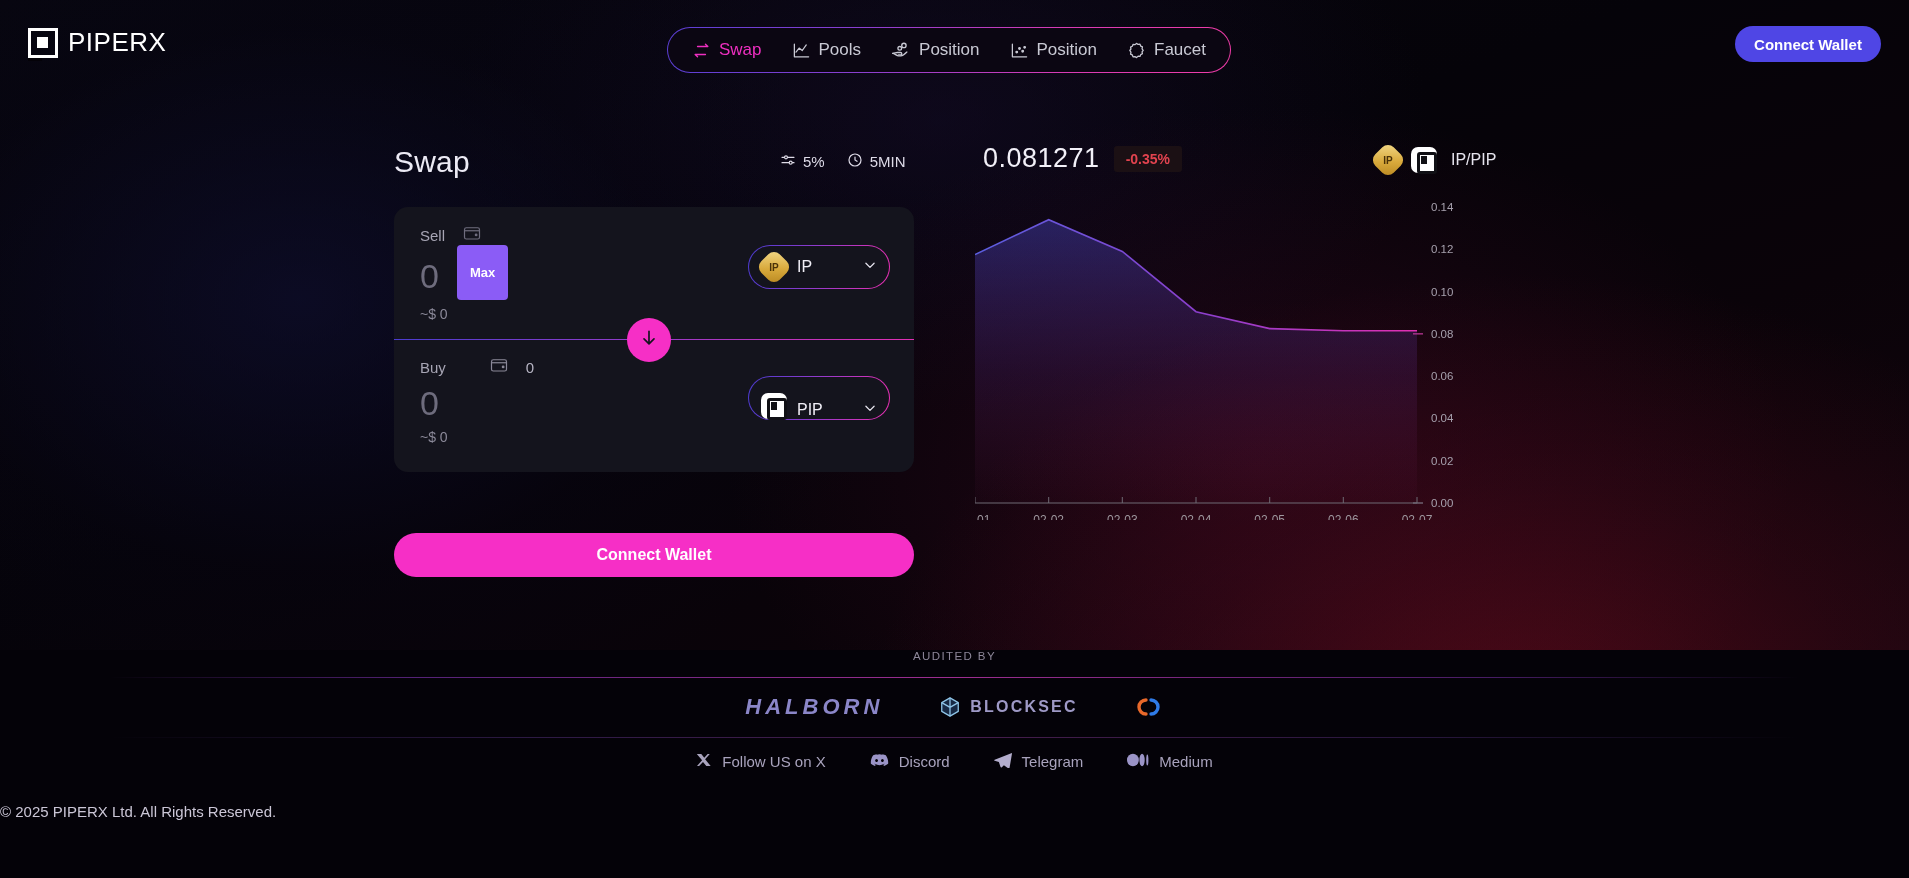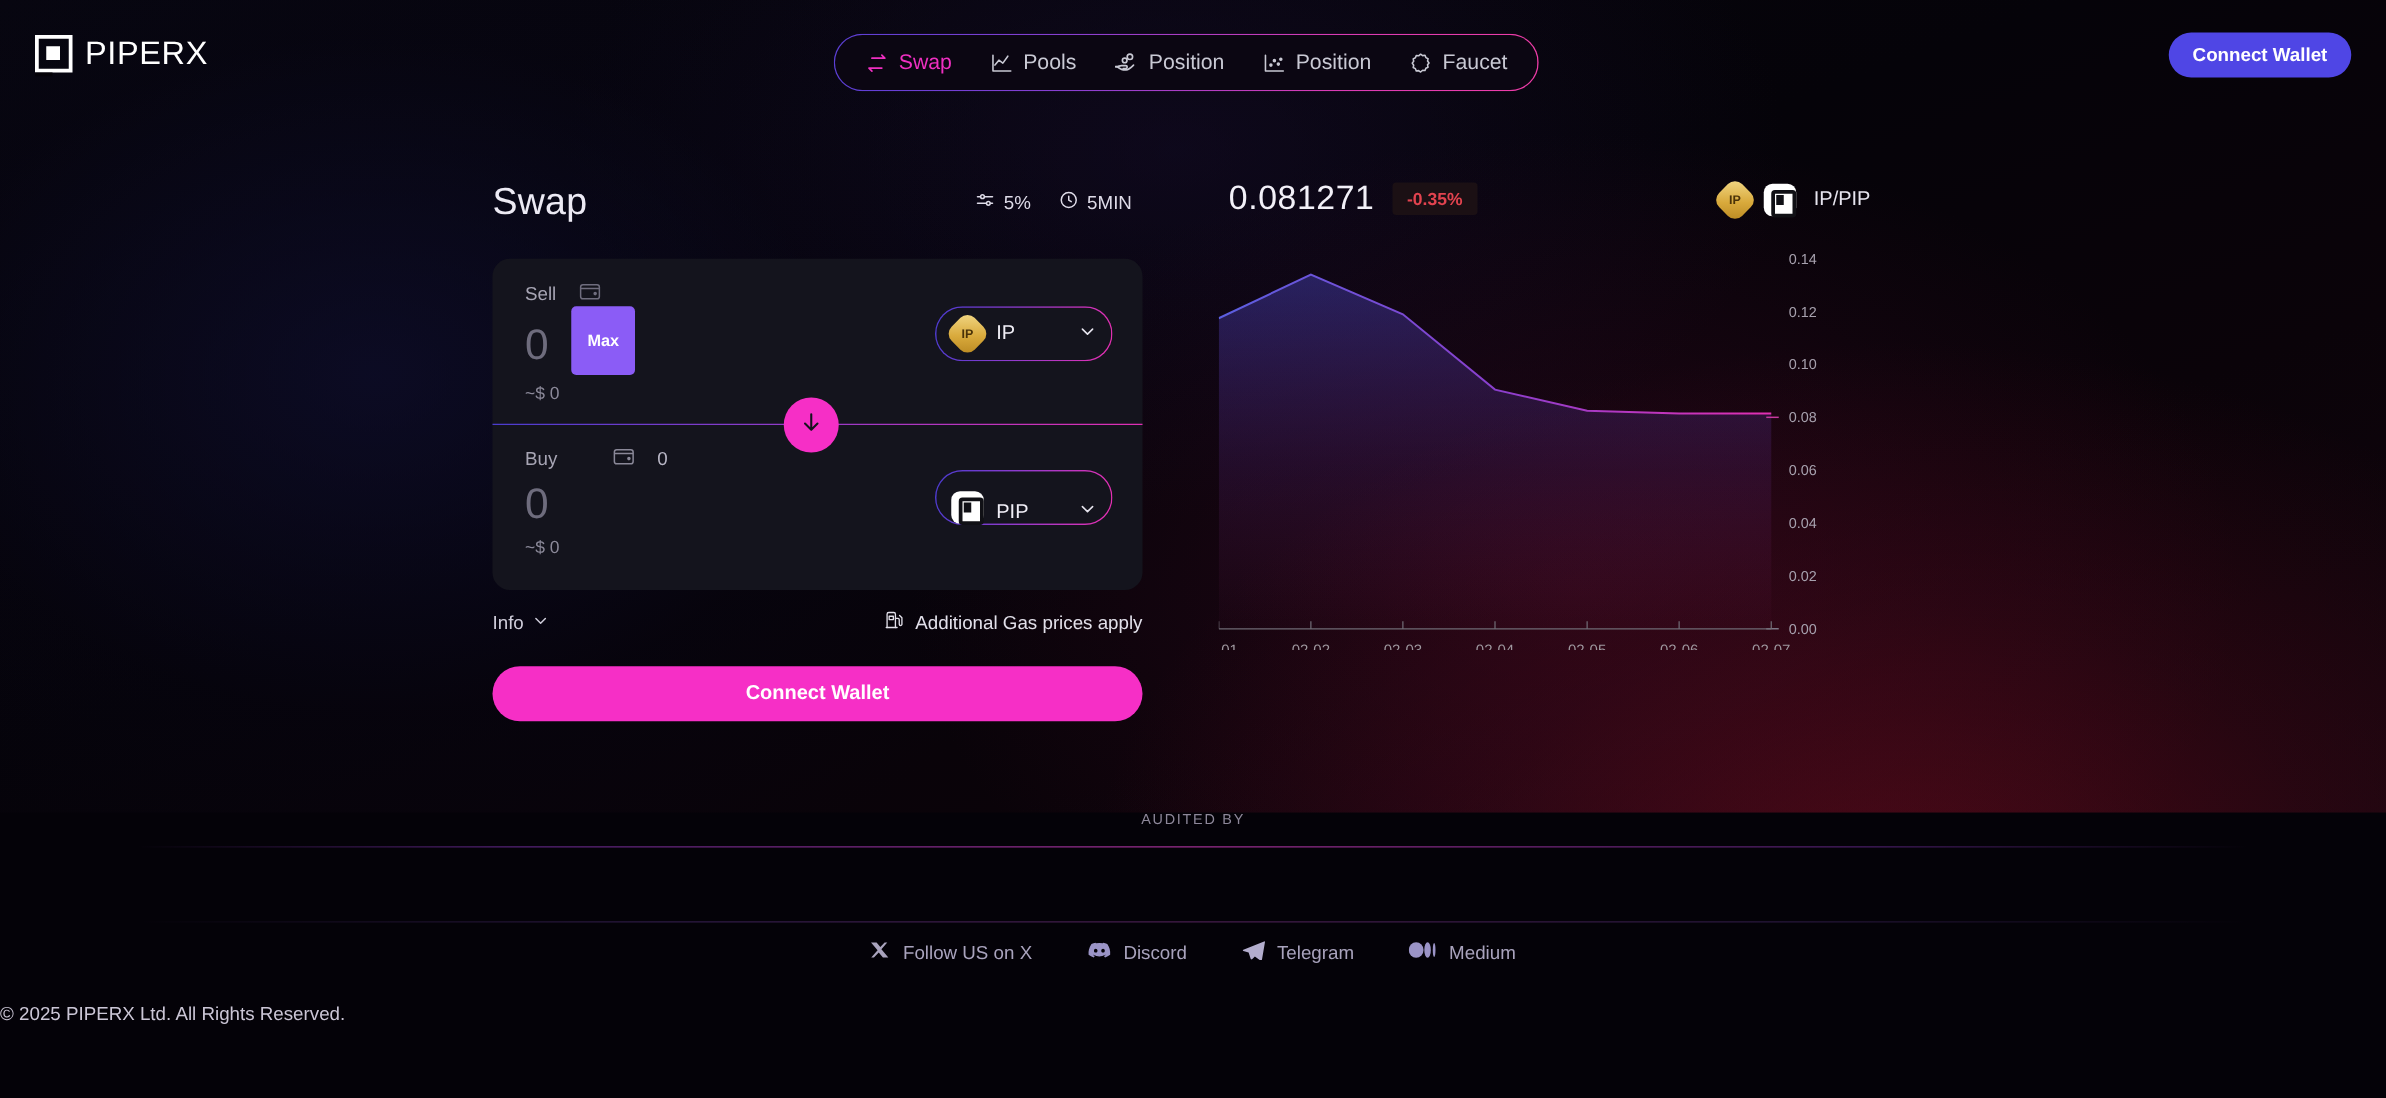--- a/index.html
+++ b/index.html
@@ -373,41 +373,20 @@
   </div>
 
   <div id="swap-arrow">
     <span>
       <svg width="20" height="20" viewBox="0 0 24 24" fill="none" stroke="#14141d" stroke-width="2" stroke-linecap="round" stroke-linejoin="round">
         <path d="M12 4v15M6 13l6 6 6-6"></path>
       </svg>
     </span>
   </div>
 
-  <div id="info-row">
-    <div class="info-left">
-      <span>Info</span>
-      <span>
-        <svg width="13" height="13" viewBox="0 0 24 24" fill="none" stroke="#cfcdda" stroke-width="2.2" stroke-linecap="round" stroke-linejoin="round">
-            <path d="M5 9l7 7 7-7"></path>
-          </svg>
-      </span>
-    </div>
-    <div class="info-right">
-      <span>
-        <svg width="16" height="16" viewBox="0 0 24 24" fill="none" stroke="#e2e0ea" stroke-width="1.6" stroke-linecap="round" stroke-linejoin="round">
-          <path d="M4 21V5a2 2 0 0 1 2-2h6a2 2 0 0 1 2 2v16"></path>
-            <path d="M3 21h13"></path>
-            <path d="M6.5 7.5h5v4h-5z"></path>
-          <path d="M14 10h3a1.6 1.6 0 0 1 1.6 1.6V17a1.6 1.6 0 0 0 1.6 1.6A1.6 1.6 0 0 0 21.8 17V9.4L19 6.6"></path>
-        </svg>
-      </span>
-      <span>Additional Gas prices apply</span>
-    </div>
-  </div>
 
   <div id="connect-main">Connect Wallet</div>
 
   <div id="chart">
     <svg width="520" height="330" viewBox="0 0 520 330">
       <defs>
         <linearGradient id="lineGrad" x1="0" y1="0" x2="1" y2="0">
           <stop offset="0%" stop-color="#5b5fe0"></stop>
           <stop offset="50%" stop-color="#8a3fcd"></stop>
           <stop offset="100%" stop-color="#e22fb2"></stop>
@@ -442,20 +421,36 @@
           <text x="221" y="334" class="xtick">02-04</text>
           <text x="294.66666666666663" y="334" class="xtick">02-05</text>
           <text x="368.33333333333337" y="334" class="xtick">02-06</text>
           <text x="442" y="334" class="xtick">02-07</text>
         </g>
     </svg>
   </div>
 
   <div id="audited">AUDITED BY</div>
   <div class="hr" id="hr1"></div>
+  <div id="auditors">
+    <div class="halborn">HALBORN</div>
+    <div class="blocksec">
+      <svg width="22" height="22" viewBox="0 0 24 24" fill="none" stroke="#8fc5e8" stroke-width="1.4" stroke-linejoin="round">
+        <path d="M12 2l9 5.2v9.6L12 22 3 16.8V7.2z" fill="#2a4f80" fill-opacity="0.5"></path>
+        <path d="M12 2v20M3 7.2l9 5.2 9-5.2"></path>
+      </svg>
+      <span>BLOCKSEC</span>
+    </div>
+    <div style="display:flex;align-items:center;">
+      <svg width="30" height="22" viewBox="0 0 30 22" fill="none">
+        <path d="M12 4a7 7 0 1 0 0 14" stroke="#e8682a" stroke-width="3.4" stroke-linecap="round"></path>
+        <path d="M17 4a7 7 0 1 1 0 14" stroke="#2f7be8" stroke-width="3.4" stroke-linecap="round"></path>
+      </svg>
+    </div>
+  </div>
   <div class="hr" id="hr2"></div>
 
   <div id="socials">
     <div class="s">
       <span>
         <svg width="16" height="16" viewBox="0 0 24 24" fill="#a9a3bd">
           <path d="M17.5 3h3.2l-7 8 8.3 10h-6.5l-5-6-5.8 6H1.5l7.6-8.6L1.2 3h6.7l4.5 5.5z"></path>
         </svg>
       </span>
       <span>Follow US on X</span>

